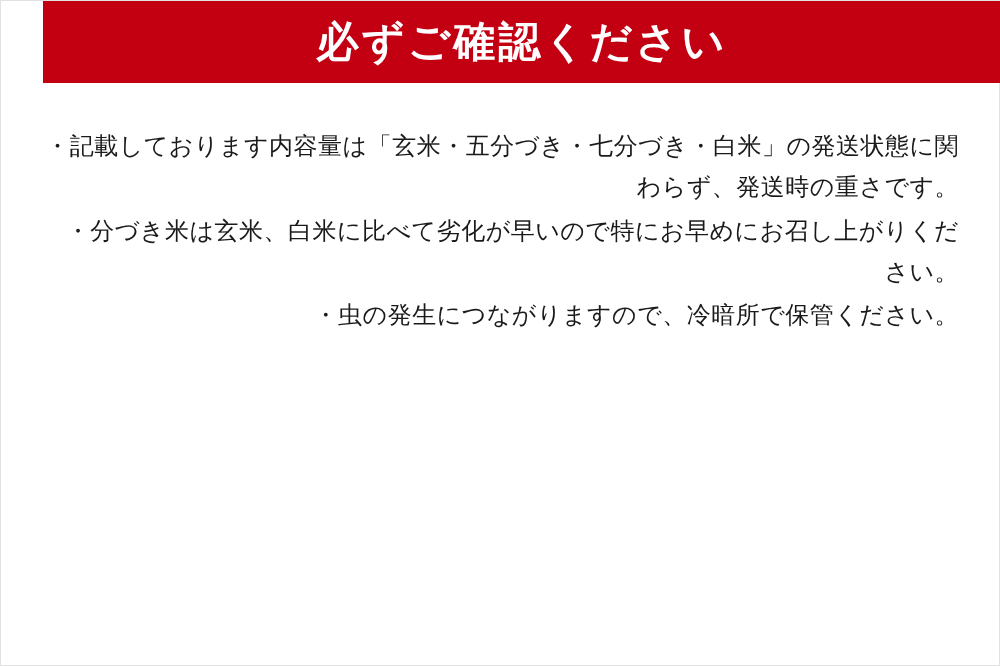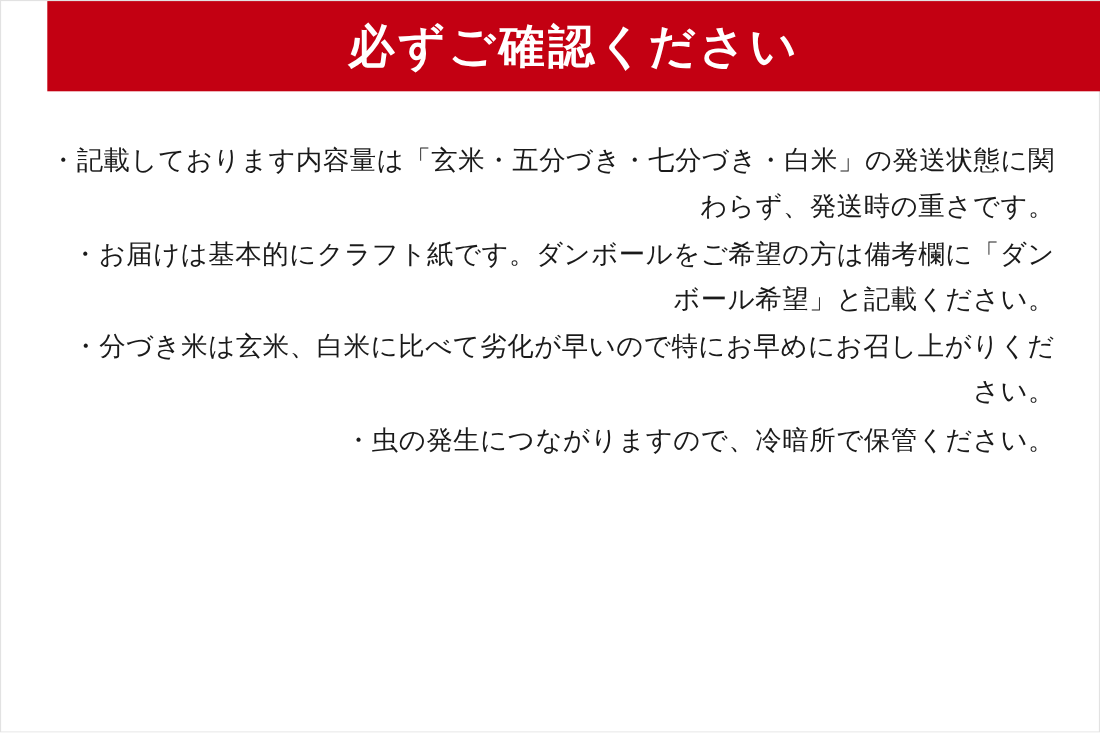--- a/index.html
+++ b/index.html
@@ -62,18 +62,17 @@
 <body>
 
 <div class="page">
 
   <div class="header-band">
     <div class="header-title">必ずご確認ください</div>
   </div>
 
   <div class="notice-body">
     <p class="notice-item">・記載しております内容量は「玄米・五分づき・七分づき・白米」の発送状態に関わらず、発送時の重さです。</p>
-    <p class="notice-item">・お届けは基本的にクラフト紙です。ダンボールをご希望の方は備考欄に「ダンボール希望」と記載ください。</p>
     <p class="notice-item">・分づき米は玄米、白米に比べて劣化が早いので特にお早めにお召し上がりください。</p>
     <p class="notice-item">・虫の発生につながりますので、冷暗所で保管ください。</p>
   </div>
 
 </div>
 
 </body></html>

